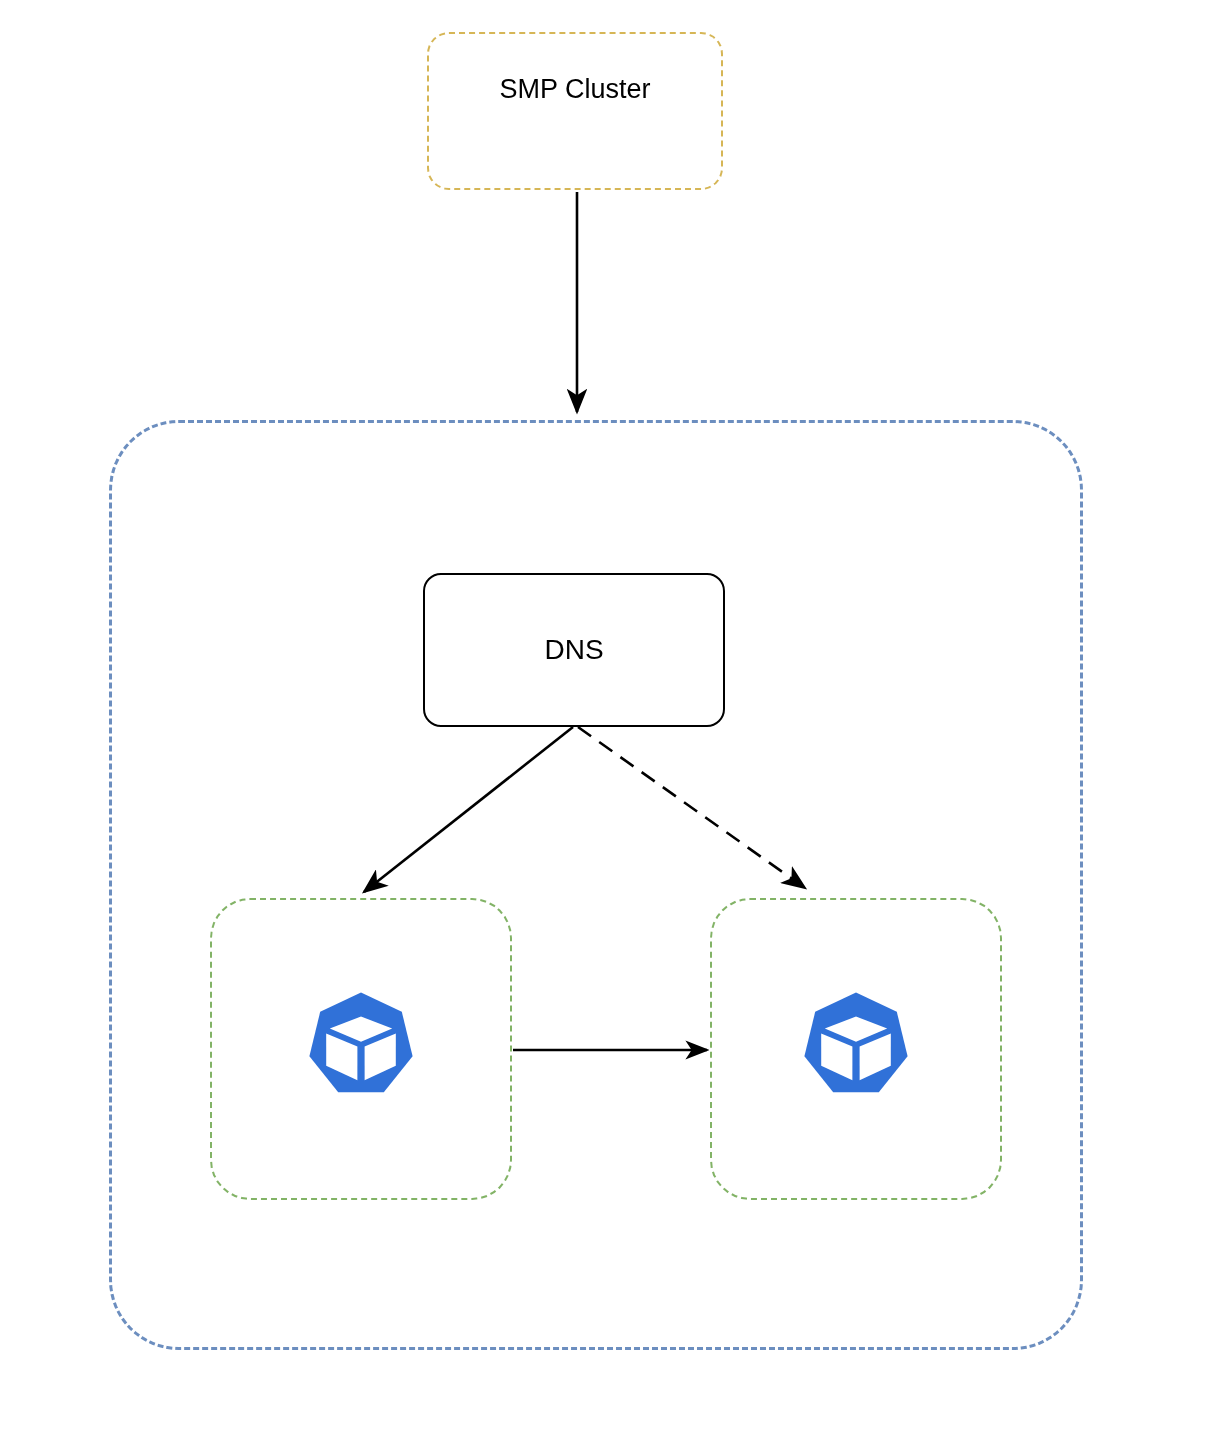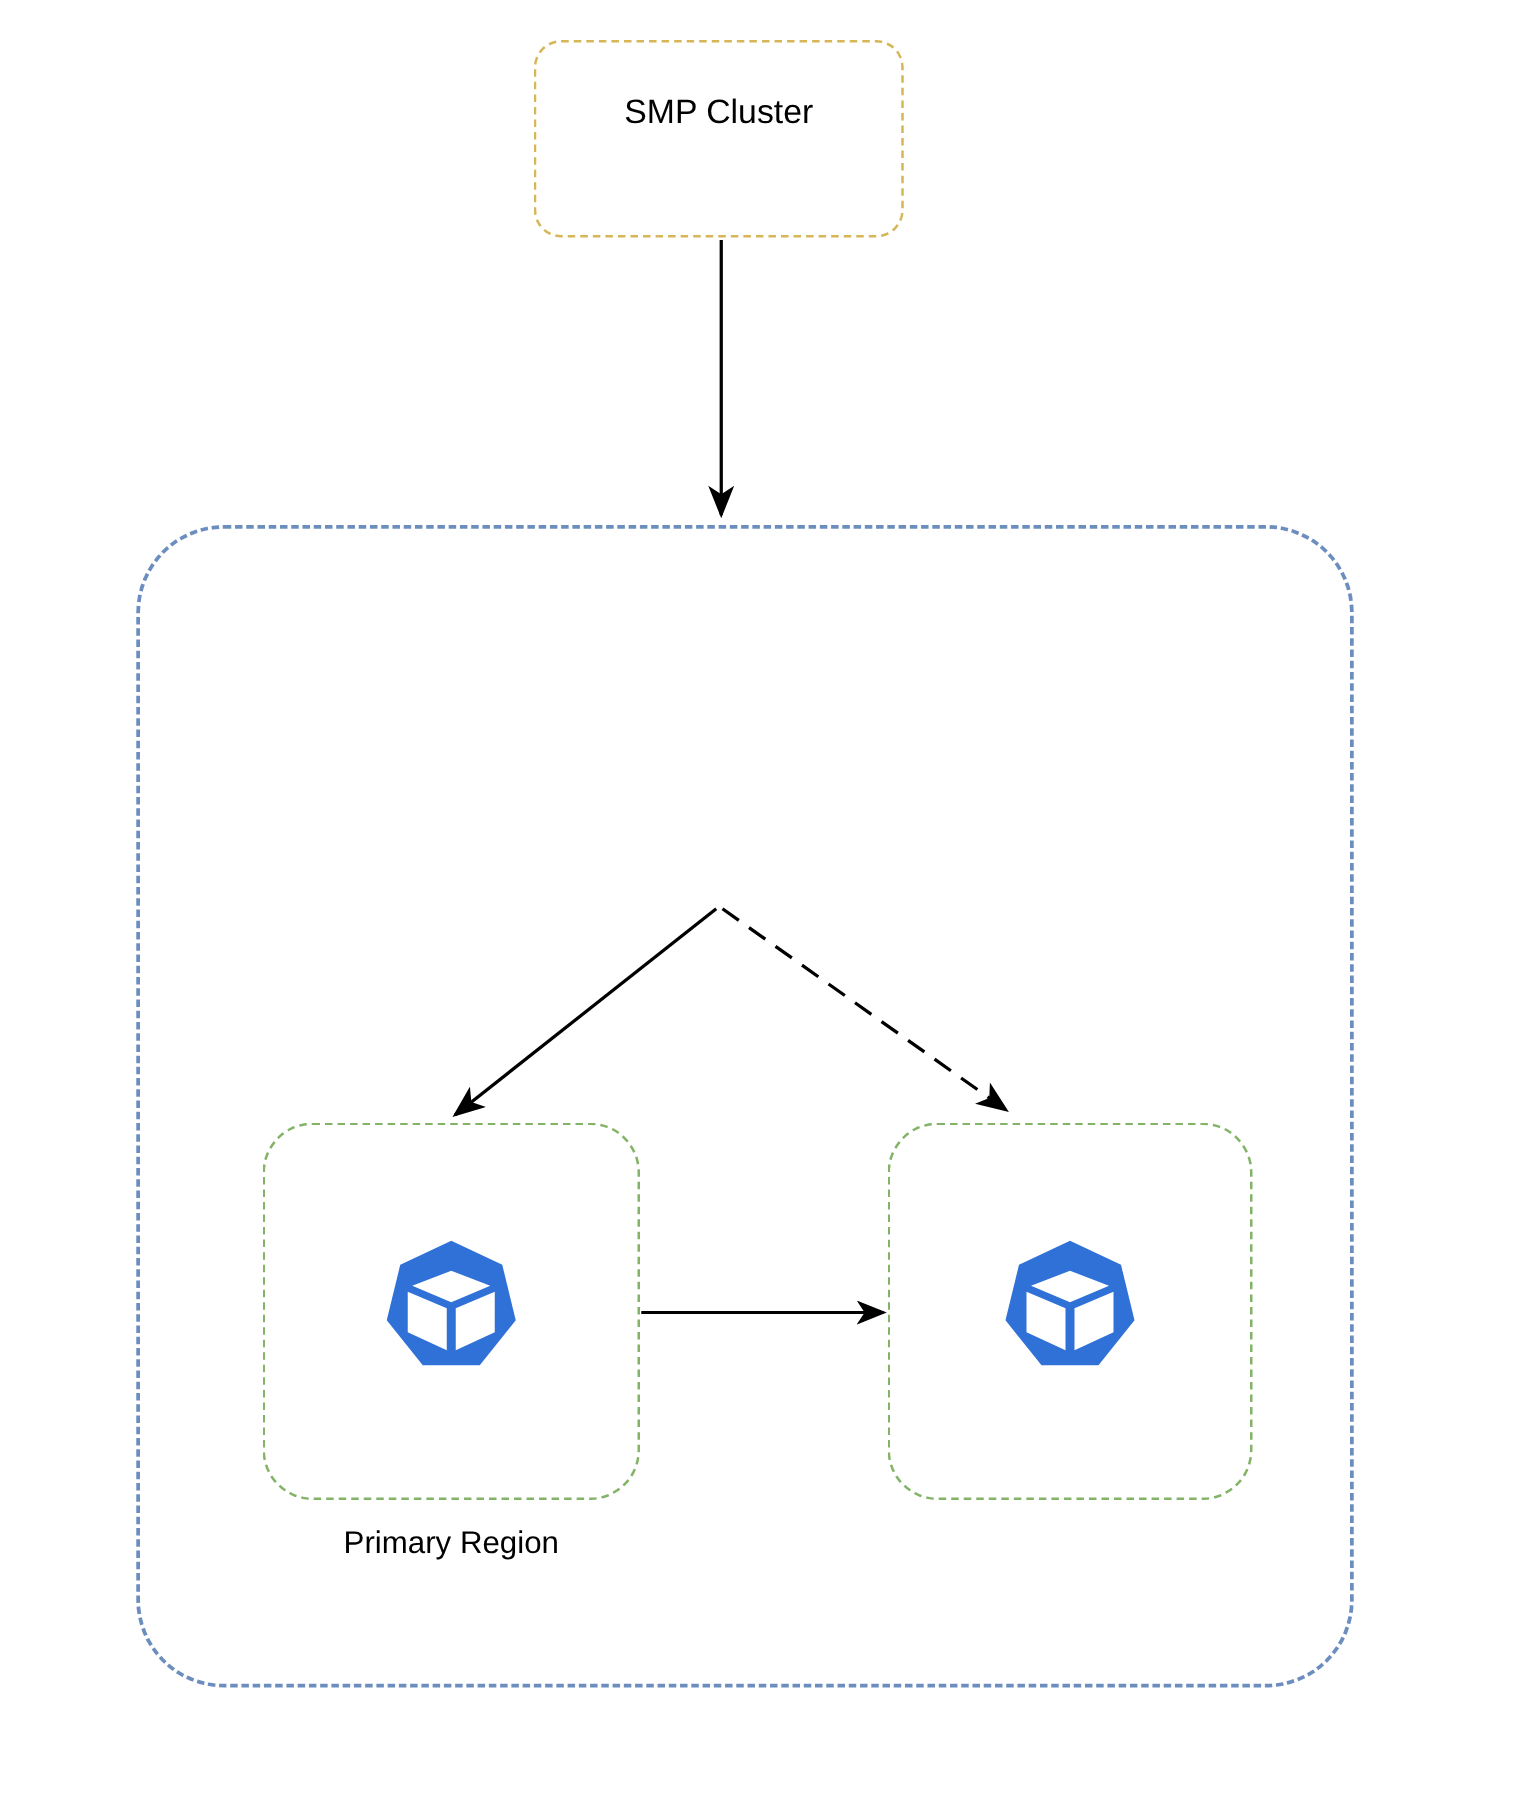--- a/index.html
+++ b/index.html
@@ -128,32 +128,34 @@
 <body>
 
 <div id="canvas">
 
   <div class="box" id="cloud-boundary"></div>
 
   <div class="box" id="smp-cluster">
     <span class="label">SMP Cluster</span>
   </div>
 
+  <div class="box" id="dns-box">
+    <span class="label">DNS</span>
+  </div>
 
   <div class="region-box" id="primary-region-box">
     <svg class="k8s-logo" viewBox="0 0 100 100" aria-hidden="true">
       <polygon points="50,3 84,19 93,56 69,86 31,86 7,56 16,19" fill="#3071d8"></polygon>
       <g fill="#ffffff">
         <polygon points="50,23 76,33 50,44 24,33"></polygon>
         <polygon points="21,37 47,48 47,76 21,64"></polygon>
         <polygon points="53,48 79,37 79,64 53,76"></polygon>
       </g>
     </svg>
   </div>
-  <div class="region-caption" id="primary-region-caption">Primary Region</div>
 
   <div class="region-box" id="secondary-region-box">
     <svg class="k8s-logo" viewBox="0 0 100 100" aria-hidden="true">
       <polygon points="50,3 84,19 93,56 69,86 31,86 7,56 16,19" fill="#3071d8"></polygon>
       <g fill="#ffffff">
         <polygon points="50,23 76,33 50,44 24,33"></polygon>
         <polygon points="21,37 47,48 47,76 21,64"></polygon>
         <polygon points="53,48 79,37 79,64 53,76"></polygon>
       </g>
     </svg>

